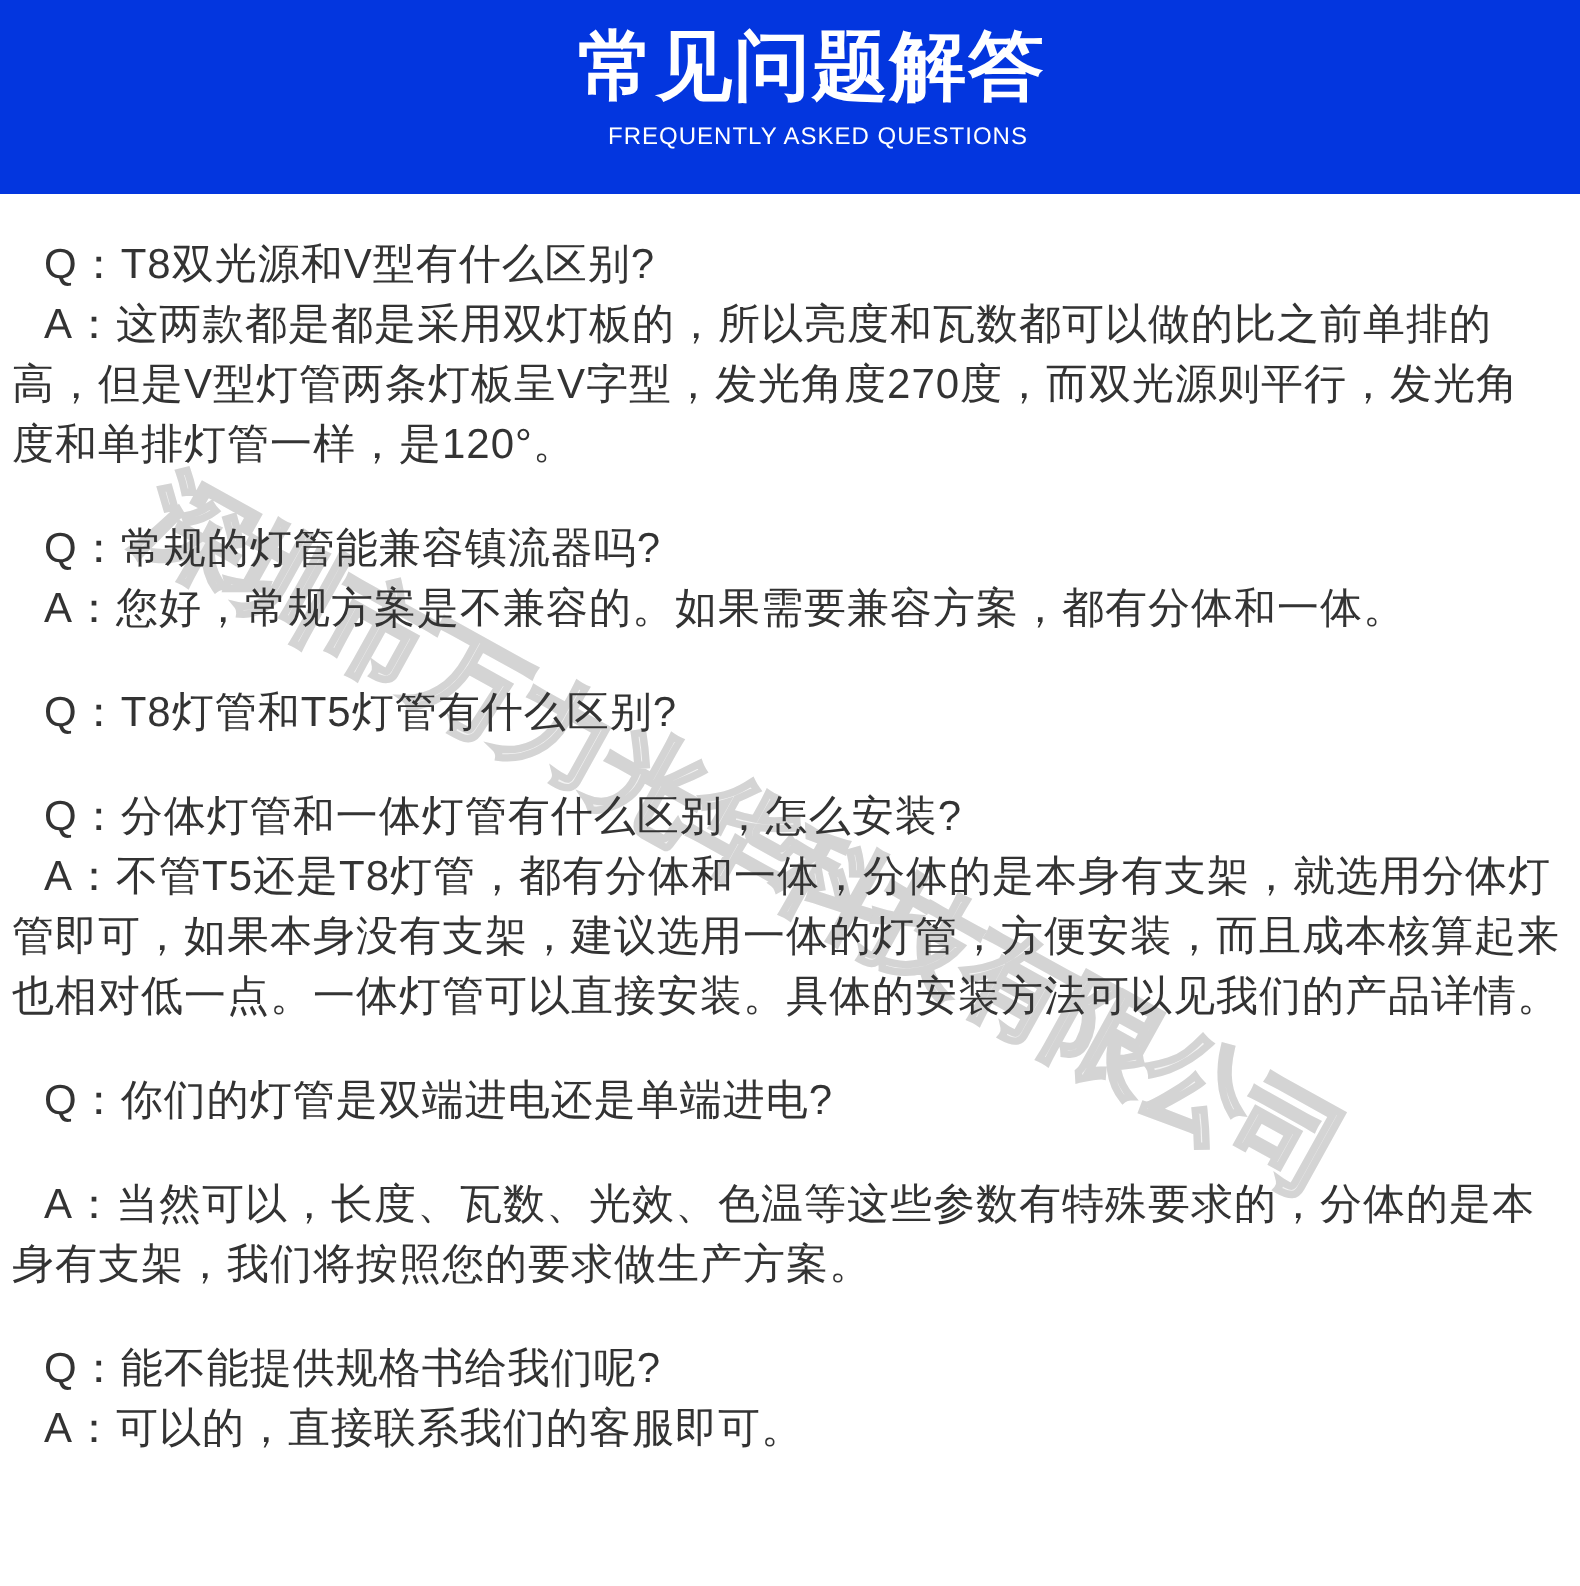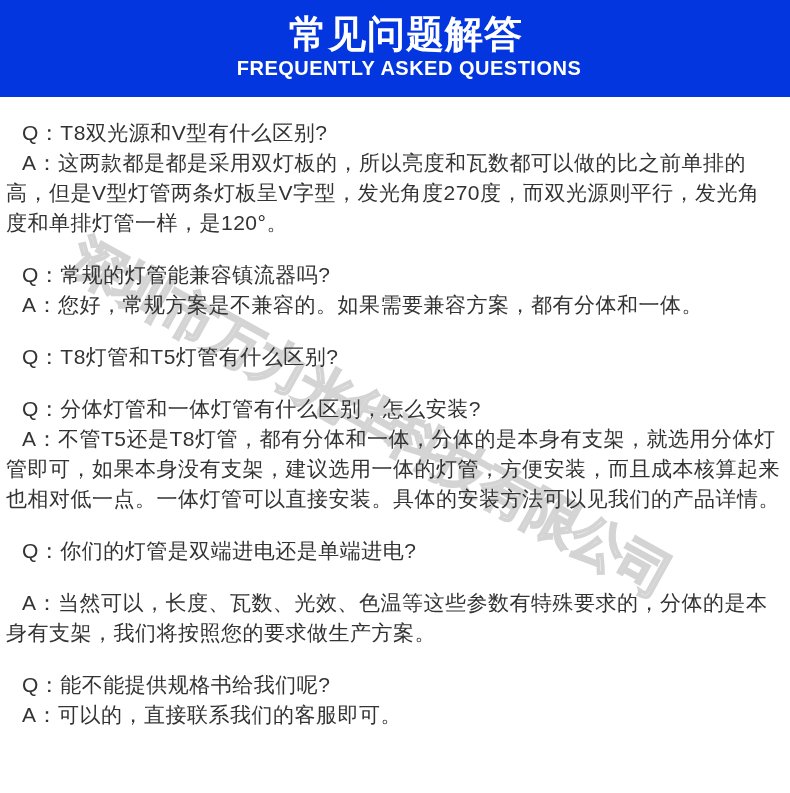--- a/index.html
+++ b/index.html
@@ -28,23 +28,23 @@
     padding-top: 12px;
     font-size: 38px;
     line-height: 44px;
     font-weight: 700;
     color: #ffffff;
     letter-spacing: 1px;
     margin-left: 22px;
   }
   .banner-subtitle {
     margin-top: 2px;
-    font-size: 20px;
+    font-size: 12px;
     line-height: 20px;
-    font-weight: 700;
+    font-weight: 400;
     color: #ffffff;
     letter-spacing: 0.5px;
     margin-left: 28px;
   }
   
   .watermark {
     position: absolute;
     left: 92px;
     top: 222px;
     transform: rotate(29deg);

